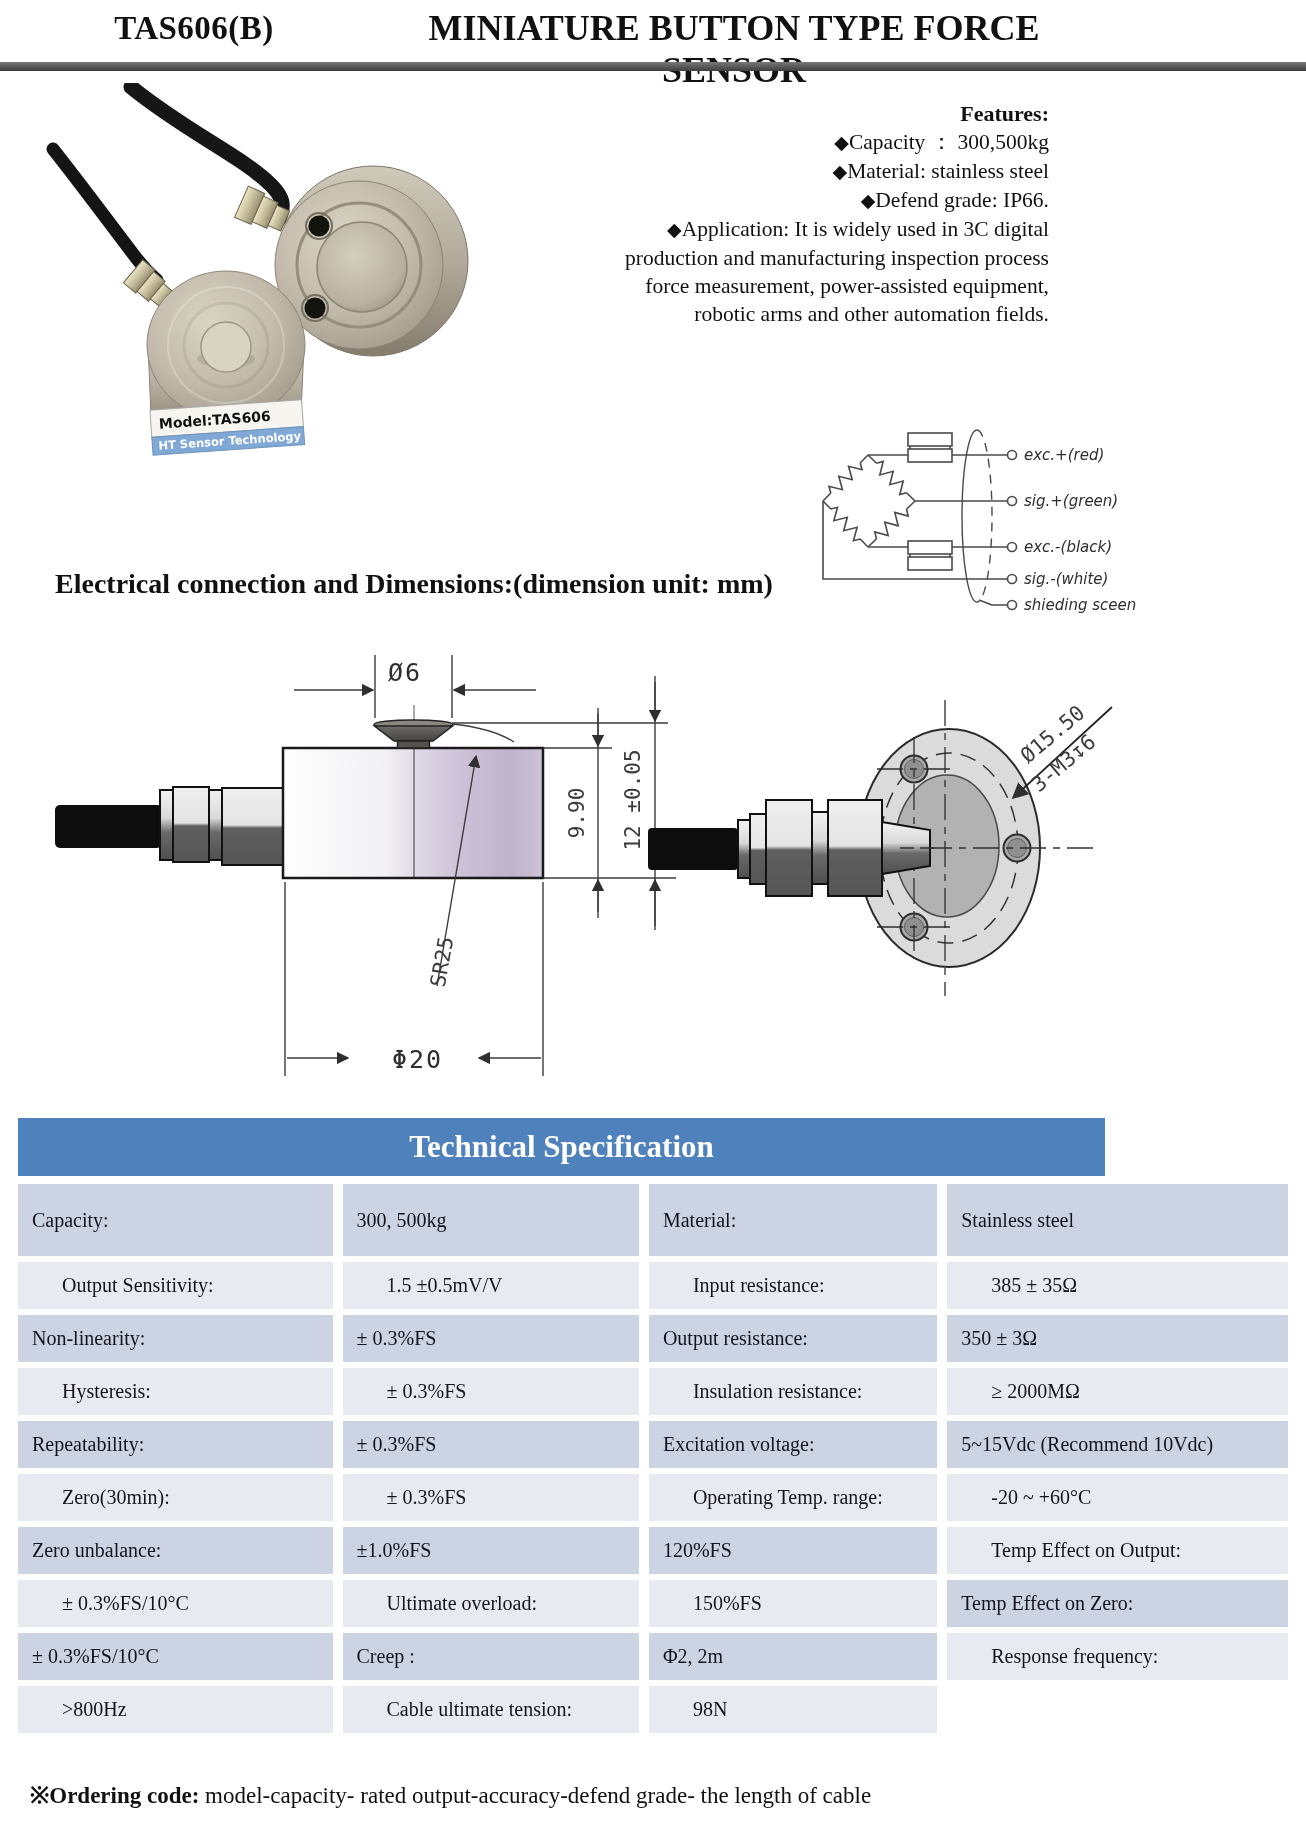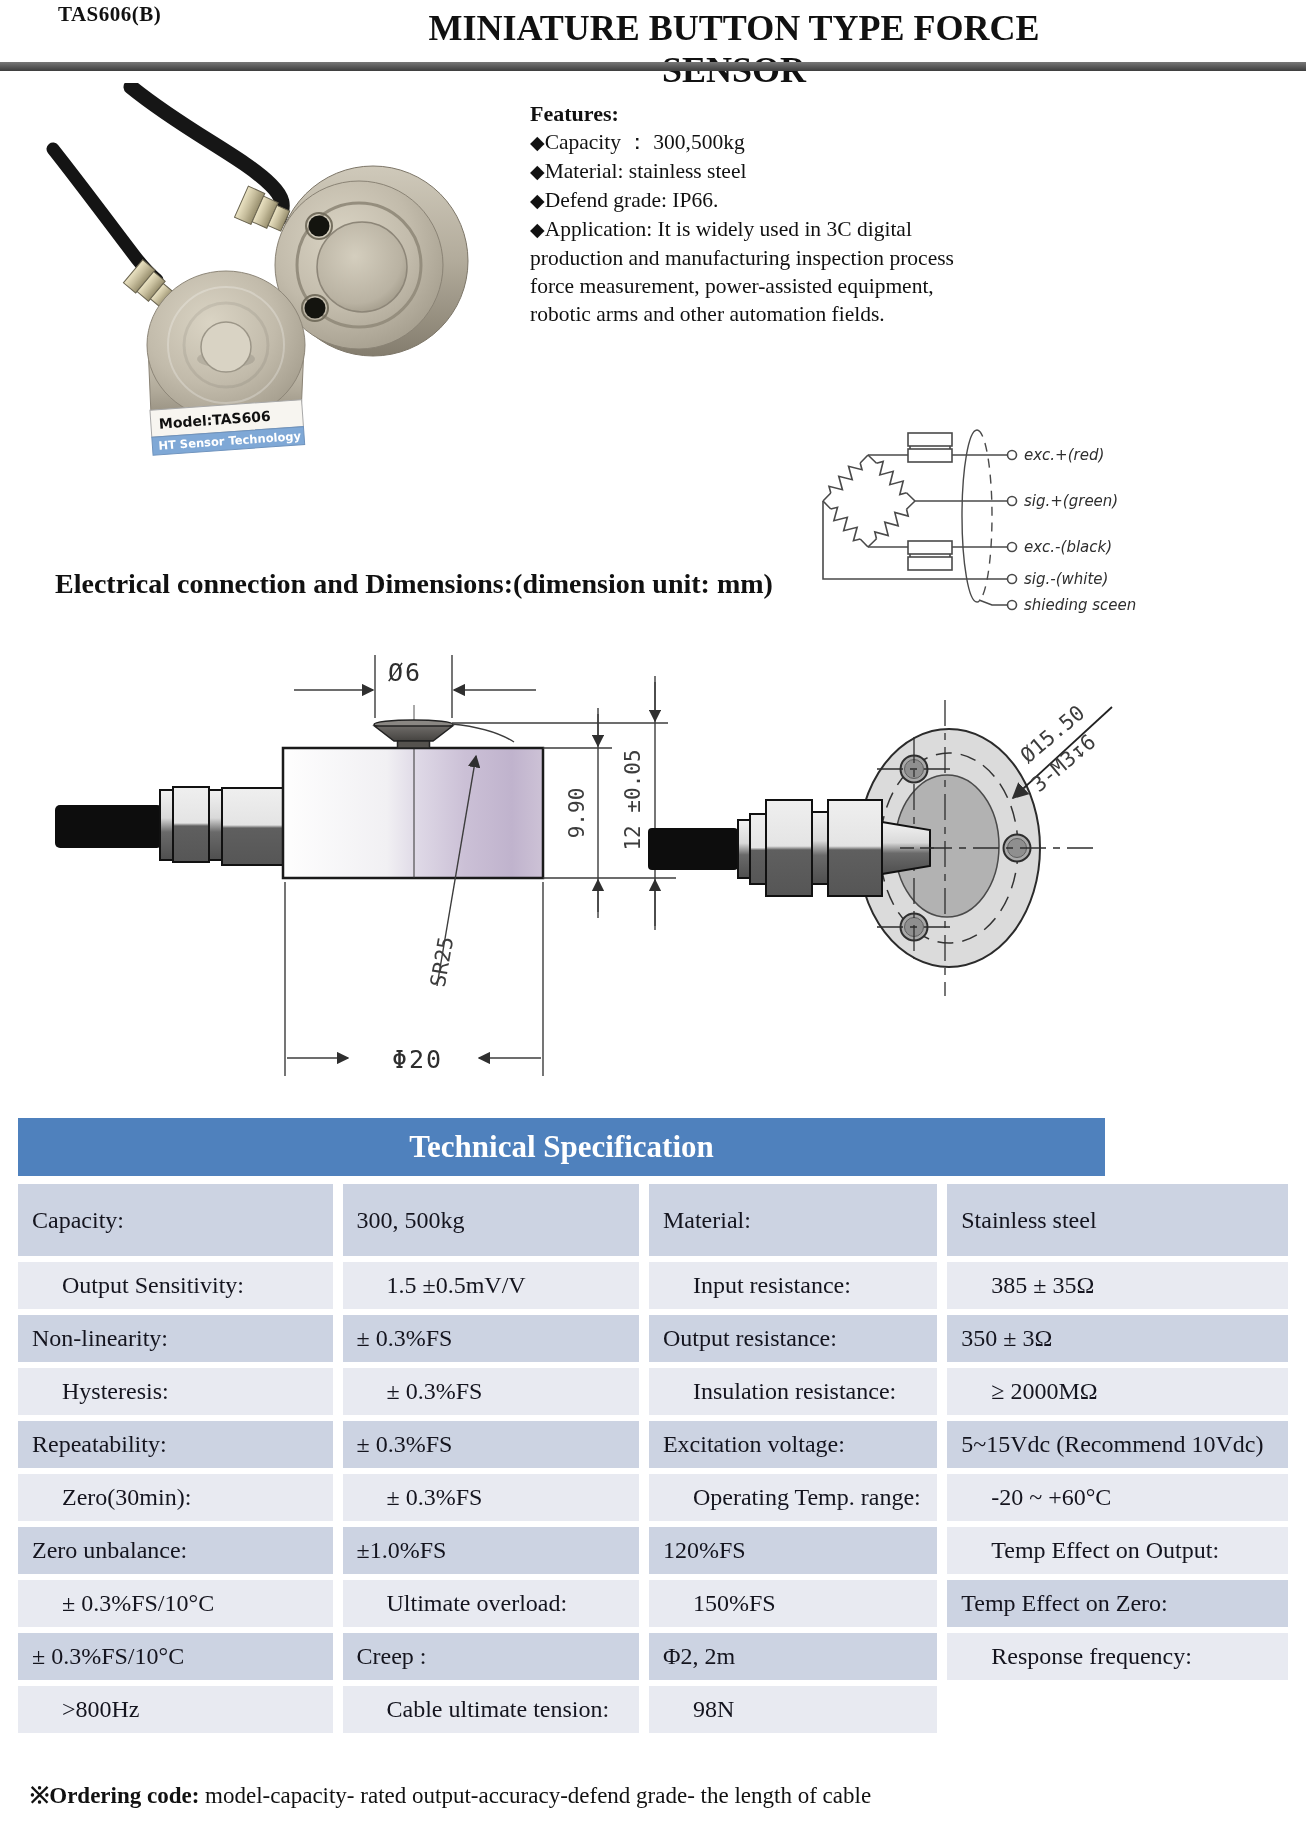--- a/index.html
+++ b/index.html
@@ -1,44 +1,44 @@
 <!DOCTYPE html>
 <html><head>
 <meta charset="utf-8">
 <style>
   html,body{margin:0;padding:0;background:#888;}
   #page{position:relative;width:1306px;height:1833px;background:#ffffff;
         font-family:"Liberation Serif", serif;color:#111;overflow:hidden;margin:0 auto;}
   
-  .hdr-model{position:absolute;left:58px;top:2px;width:272px;
-             font-size:21px;font-weight:bold;letter-spacing:.5px;}
+  .hdr-model{position:absolute;left:58px;top:10px;width:272px;text-align:center;
+             font-size:33px;font-weight:bold;letter-spacing:.5px;}
   .hdr-title{position:absolute;left:352px;top:7px;width:764px;text-align:center;
              font-size:36px;font-weight:bold;letter-spacing:0;}
   .hdr-rule{position:absolute;left:0;top:62px;width:1306px;height:9px;
             background:linear-gradient(to bottom,#787878,#3d3d3d);}
   
-  .features{position:absolute;left:530px;top:100px;width:465px;
-            font-size:21.5px;line-height:28px;}
+  .features{position:absolute;left:584px;top:100px;width:465px;
+            font-size:21.5px;line-height:28px;text-align:right;}
   .features .f-head{font-weight:bold;font-size:22px;}
   .feat-item .bullet{font-size:19px;}
   
   .dim-heading{position:absolute;left:55px;top:568px;font-size:28px;font-weight:bold;}
   
   .photo{position:absolute;left:35px;top:83px;width:490px;height:378px;}
   .wiring{position:absolute;left:700px;top:360px;width:606px;height:270px;}
   .drawings{position:absolute;left:0;top:600px;width:1306px;height:520px;}
   
   .spec-header{position:absolute;left:18px;top:1118px;width:1087px;height:58px;
                background:#4f81bd;color:#fff;font-weight:bold;font-size:31px;
                text-align:center;line-height:58px;}
   .spec-grid{position:absolute;left:18px;top:1184px;width:1270px;
              display:grid;grid-template-columns:312fr 294fr 286fr 338fr;
              grid-template-rows:72px repeat(9,47px);
              column-gap:10px;row-gap:6px;background:#fff;}
-  .cell{display:flex;align-items:center;padding-left:14px;font-size:24px;color:#14141e;}
+  .cell{display:flex;align-items:center;padding-left:14px;font-size:20px;color:#14141e;}
   .cell.dark{background:#ccd3e2;}
   .cell.light{background:#e8eaf1;padding-left:44px;}
   
   .footer{position:absolute;left:30px;top:1778px;font-size:23px;}
   .footer .f-bold{font-weight:bold;}
   
   .dimt{font-family:"DejaVu Sans Mono",monospace;font-size:21px;fill:#3c3c3c;}
   .dimt.big{font-size:25px;fill:#2e2e2e;letter-spacing:2px;}
   .wlabel{font-family:"DejaVu Sans",sans-serif;font-style:italic;font-size:15px;fill:#2e2e2e;}
   .plabel1{font-family:"DejaVu Sans",sans-serif;font-size:14px;font-weight:bold;fill:#101010;}

